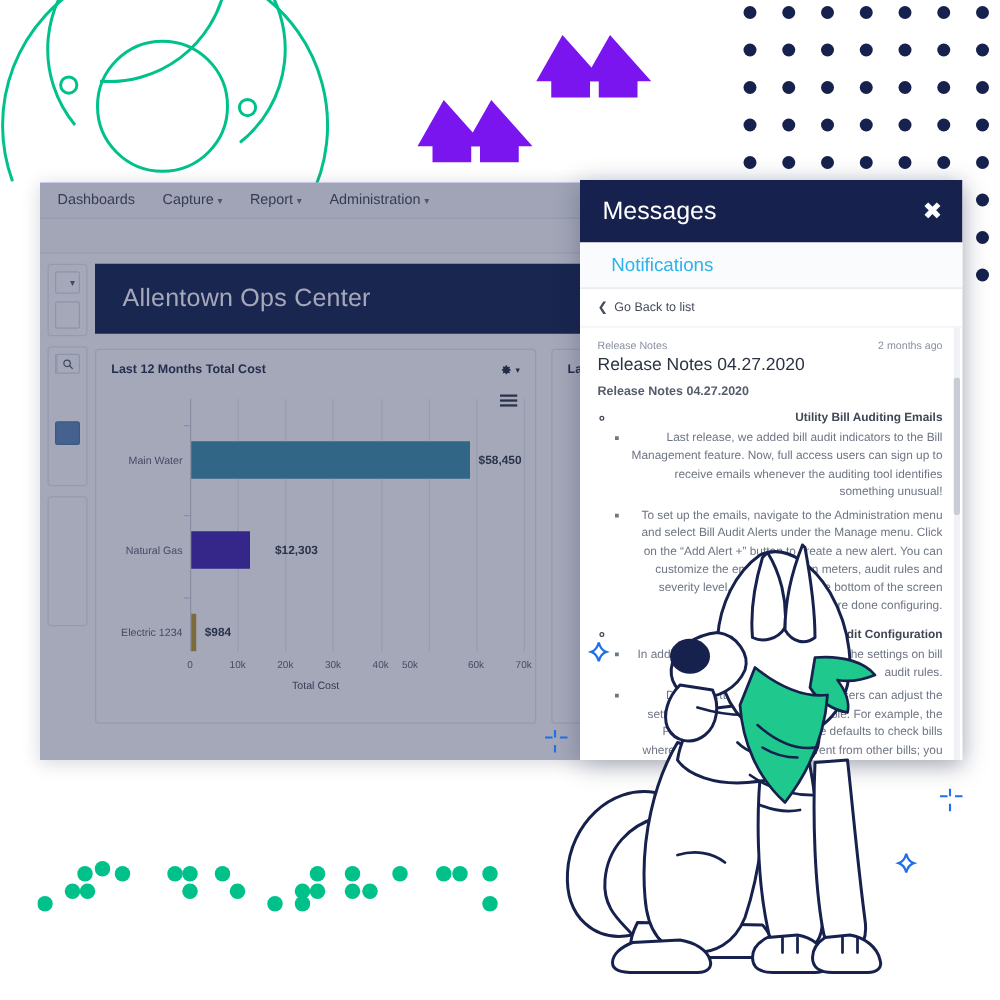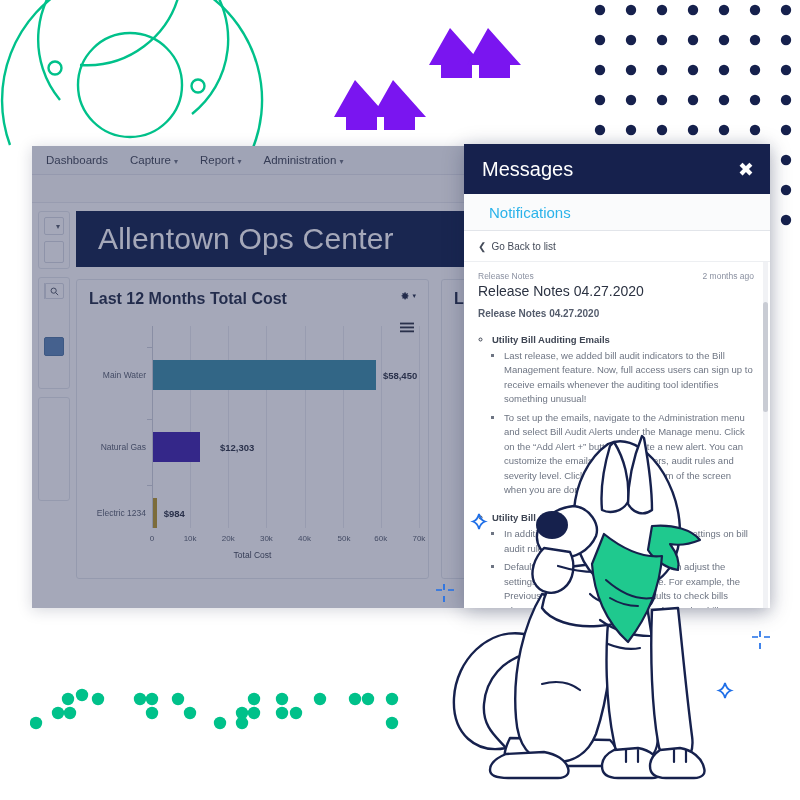--- a/index.html
+++ b/index.html
@@ -44,27 +44,27 @@
   .mini-searchrow .btn{width:17px;border:1px solid #d7dbe3;border-radius:0 2px 2px 0;
     display:flex;align-items:center;justify-content:center;background:#fff;}
   .mini-sel-item{height:17px;background:#5b85b5;border:1px solid #4d76a3;border-radius:2px;margin-top:38px;}
   .side-card.tall{height:100px;}
   .side-card.tall2{height:92px;}
 
   .content{flex:1;padding:8px 10px 0 0;box-sizing:border-box;}
   .page-hero{
     height:56px;background:#0f1f4b;display:flex;align-items:center;padding-left:22px;
   }
-  .page-hero h1{margin:0;font-size:30px;font-weight:400;color:#ffffff;letter-spacing:.2px;}
+  .page-hero h1{margin:0;font-size:20px;font-weight:400;color:#ffffff;letter-spacing:.2px;}
   .panels{display:flex;gap:12px;margin-top:12px;}
   .panel{background:#fff;border:1px solid #e4e7ed;border-radius:3px;padding:10px 12px 6px 12px;box-sizing:border-box;}
   .panel.p1{width:353px;height:300px;}
   .panel.p2{width:353px;height:300px;}
   .panel-head{display:flex;align-items:flex-start;justify-content:space-between;}
-  .panel-title{font-size:16px;font-weight:bold;color:#1f2a44;}
+  .panel-title{font-size:10px;font-weight:bold;color:#1f2a44;}
   .gear{display:flex;align-items:center;gap:2px;}
 
   
   .chart{position:relative;height:248px;margin-top:8px;}
   .plot{position:absolute;left:63px;top:10px;right:4px;bottom:36px;}
   .gridline{position:absolute;top:0;bottom:0;width:1px;background:#e9ebef;}
   .axisline{position:absolute;left:0;top:0;bottom:0;width:1px;background:#cfd3db;}
   .tickmark{position:absolute;left:-5px;width:5px;height:1px;background:#cfd3db;}
   .bar{position:absolute;height:30px;}
   .barlabel{position:absolute;font-size:9.5px;font-weight:bold;color:#2b3242;white-space:nowrap;}
@@ -91,21 +91,21 @@
   .tab.active{color:#1f2633;font-weight:bold;background:#fff;border-color:#e2e5ea;
     border-radius:3px 3px 0 0;position:relative;top:1px;}
   .goback{height:30px;display:flex;align-items:center;gap:5px;padding-left:14px;
     font-size:10px;color:#444b59;border-bottom:1px solid #edeff2;}
   .goback .chev{font-size:10px;font-weight:bold;}
   .notebody{padding:9px 16px 0 14px;position:relative;height:372px;box-sizing:border-box;overflow:hidden;}
   .note-meta{display:flex;justify-content:space-between;font-size:8.5px;color:#8a90a0;}
   .note-h{font-size:14px;color:#2b3242;margin-top:2px;}
   .note-sub{font-size:10px;font-weight:bold;color:#545c6c;margin-top:9px;}
   ul.lvl1{margin:7px 0 0 14px;padding:0;list-style-type:circle;}
-  ul.lvl1>li{font-size:9.5px;font-weight:bold;color:#3f4654;margin-top:15px;}
+  ul.lvl1>li{font-size:9.5px;font-weight:bold;color:#3f4654;margin-top:10px;text-align:right;}
   ul.lvl2{margin:3px 0 0 12px;padding:0;list-style-type:square;}
   ul.lvl2>li{font-size:9.5px;font-weight:normal;color:#6e7583;line-height:1.52;margin-top:4px;}
   .scrollbar{position:absolute;right:2px;top:0;width:5px;height:372px;background:#f1f2f5;}
   .scrollthumb{position:absolute;right:2px;top:40px;width:5px;height:110px;background:#c9ccd4;border-radius:3px;}
 </style>
 </head>
 <body>
 
 <div class="stage">
 
@@ -265,21 +265,21 @@
               <div class="xtick" style="left: 0px; top: 208px;">0</div>
                   <div class="gridline" style="left: 38.1333px;"></div>
                   <div class="xtick" style="left: 38.1333px; top: 208px;">10k</div>
                   <div class="gridline" style="left: 76.2667px;"></div>
                   <div class="xtick" style="left: 76.2667px; top: 208px;">20k</div>
                   <div class="gridline" style="left: 114.4px;"></div>
                   <div class="xtick" style="left: 114.4px; top: 208px;">30k</div>
                   <div class="gridline" style="left: 152.533px;"></div>
                   <div class="xtick" style="left: 152.533px; top: 208px;">40k</div>
                   <div class="gridline" style="left: 190.667px;"></div>
-                  <div class="xtick" style="left: 192px; top: 208px;">50k</div>
+                  <div class="xtick" style="left: 176px; top: 208px;">50k</div>
                   <div class="gridline" style="left: 228.8px;"></div>
                   <div class="xtick" style="left: 228.8px; top: 208px;">60k</div>
                   <div class="gridline" style="left: 266.933px;"></div>
                   <div class="xtick" style="left: 266.933px; top: 208px;">70k</div>
                   <div class="bar" style="left: 1px; top: 34px; width: 222.889px; background: rgb(58, 142, 168);"></div>
                   <div class="barlabel" style="left: 230.889px; top: 44px;">$58,450</div>
                   <div class="catlabel" style="left: -62px; width: 56px; top: 44px;">Main Water</div>
                   <div class="tickmark" style="top: 21px;"></div>
                   <div class="bar" style="left: 1px; top: 106px; width: 46.9154px; background: rgb(61, 33, 173);"></div>
                   <div class="barlabel" style="left: 68px; top: 116px;">$12,303</div>

